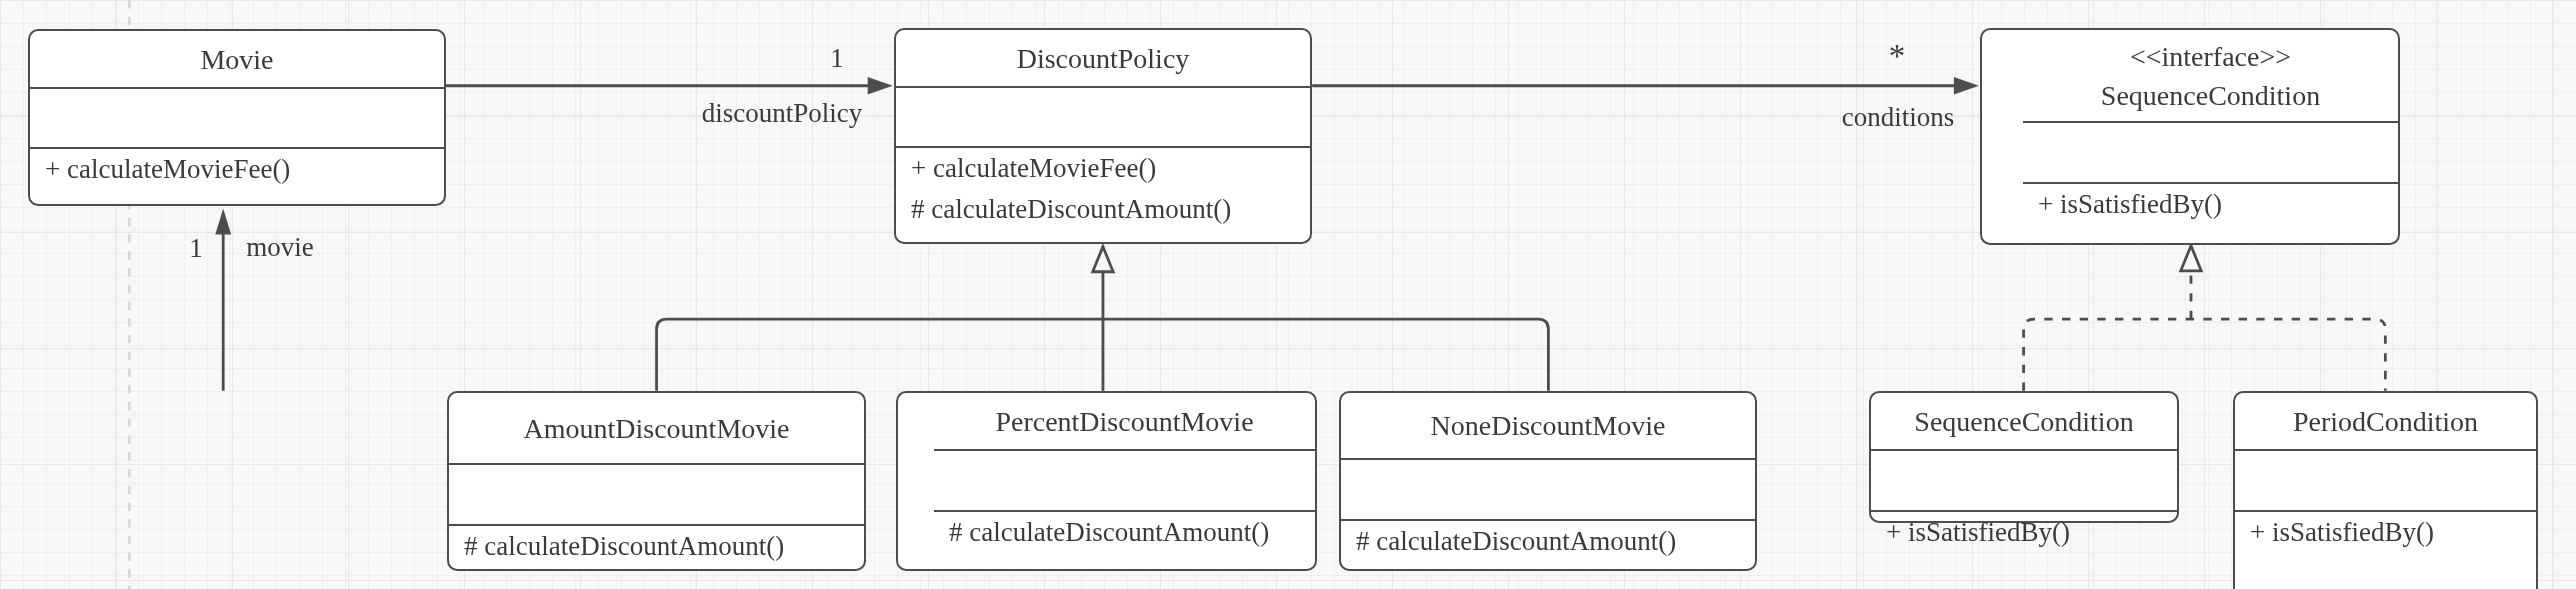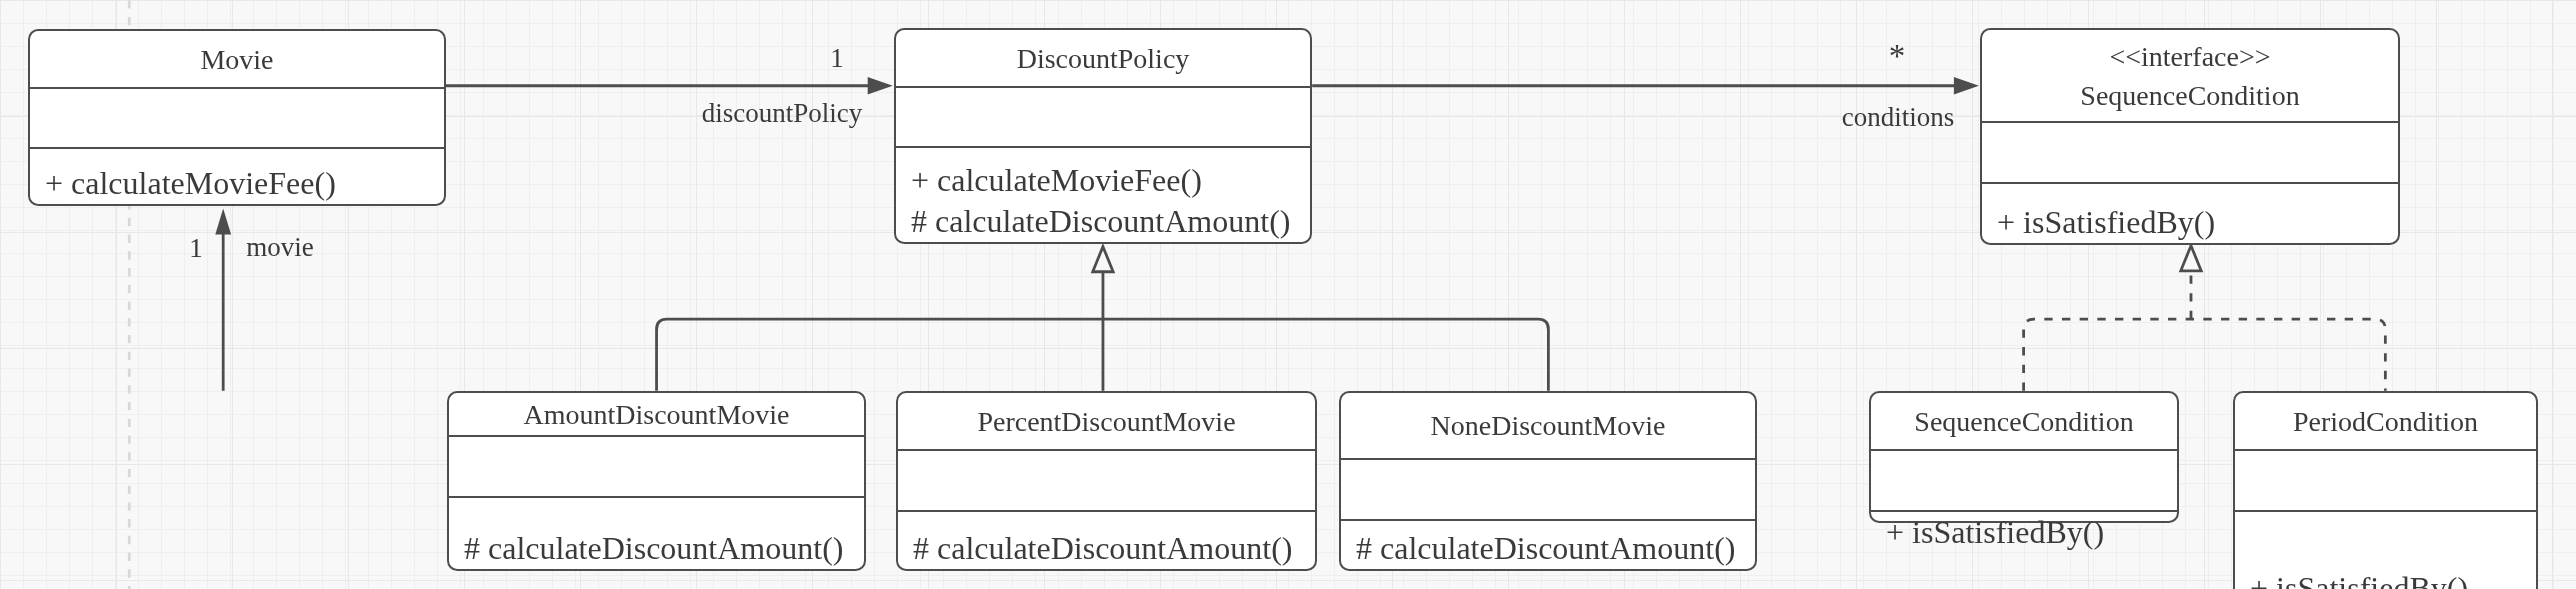--- a/index.html
+++ b/index.html
@@ -33,22 +33,22 @@
     border-bottom: 2.8px solid #4d4d4d;
     display: flex; flex-direction: column; align-items: center; justify-content: center;
     font-size: 28px; line-height: 39px; text-align: center;
   }
   .uml-attrs {
     box-sizing: border-box; flex: 0 0 auto;
     border-bottom: 2.8px solid #4d4d4d;
   }
   .uml-methods {
     box-sizing: border-box; flex: 1 1 auto;
-    display: flex; flex-direction: column; justify-content: flex-end;
-    padding-left: 15px; font-size: 32px; line-height: 41px;
+    display: flex; flex-direction: column; justify-content: flex-start;
+    padding-left: 15px; font-size: 27px; line-height: 41px;
   }
   .edge-label {
     position: absolute; transform: translate(-50%, -50%);
     font-size: 27px; color: #3a3a3a; white-space: nowrap;
   }
   .edge-label.star { font-size: 33px; }
 </style>
 </head>
 <body>
 
@@ -97,41 +97,41 @@
 
   <div class="uml-box" style="left:894px; top:28px; width:418px; height:216px;">
     <div class="uml-title" style="height:58px">DiscountPolicy</div>
     <div class="uml-attrs" style="height:60px"></div>
     <div class="uml-methods">
       <div>+ calculateMovieFee()</div>
       <div># calculateDiscountAmount()</div>
     </div>
   </div>
 
-  <div class="uml-box" style="left:1980px; top:28px; width:420px; height:217px;">
+  <div class="uml-box" style="left:1980px; top:28px; width:420px; height:217px;padding-left:41px;">
     <div class="uml-title" style="height:93px">
       <div>&lt;&lt;interface&gt;&gt;</div>
       <div>SequenceCondition</div>
     </div>
     <div class="uml-attrs" style="height:61px"></div>
     <div class="uml-methods">
       <div>+ isSatisfiedBy()</div>
     </div>
   </div>
 
 
   <div class="uml-box" style="left:447px; top:391px; width:419px; height:180px;">
-    <div class="uml-title" style="height:44px">AmountDiscountMovie</div>
+    <div class="uml-title" style="height:72px">AmountDiscountMovie</div>
     <div class="uml-attrs" style="height:61px"></div>
     <div class="uml-methods">
       <div># calculateDiscountAmount()</div>
     </div>
   </div>
 
-  <div class="uml-box" style="left:896px; top:391px; width:421px; height:180px;">
+  <div class="uml-box" style="left:896px; top:391px; width:421px; height:180px;padding-left:36px;">
     <div class="uml-title" style="height:58px">PercentDiscountMovie</div>
     <div class="uml-attrs" style="height:61px"></div>
     <div class="uml-methods">
       <div># calculateDiscountAmount()</div>
     </div>
   </div>
 
   <div class="uml-box" style="left:1339px; top:391px; width:418px; height:180px;">
     <div class="uml-title" style="height:67px">NoneDiscountMovie</div>
     <div class="uml-attrs" style="height:61px"></div>

